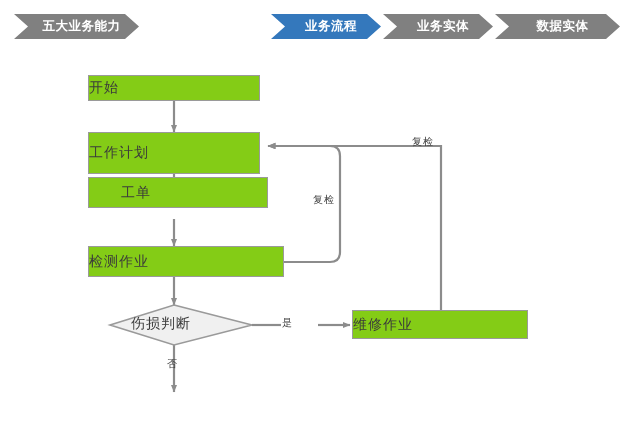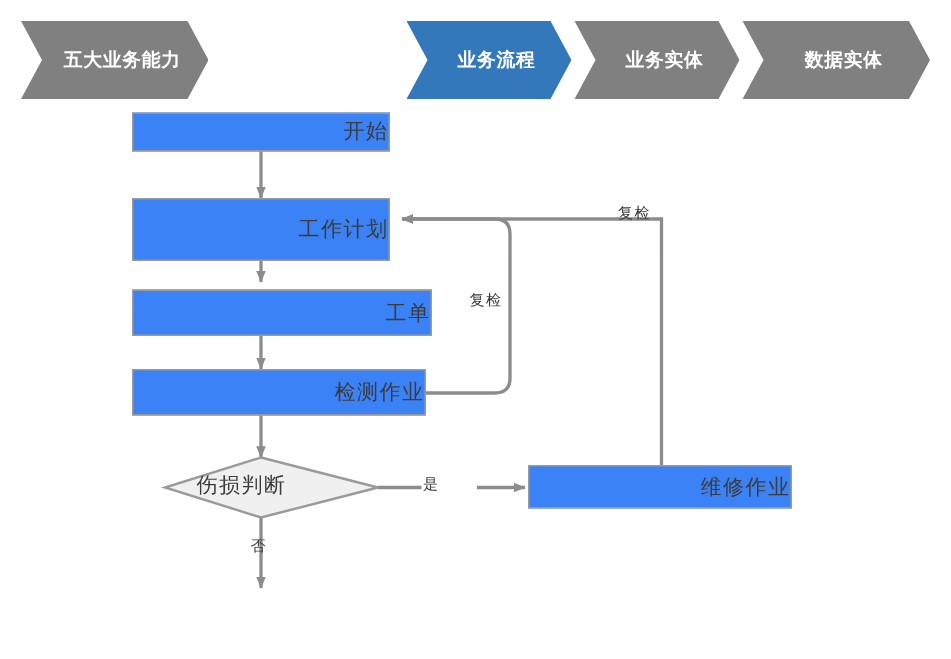--- a/index.html
+++ b/index.html
@@ -20,21 +20,21 @@
   #breadcrumb {
     position: absolute;
     left: 0;
     top: 14px;
     width: 634px;
     height: 36px;
   }
   .crumb {
     position: absolute;
     top: 0;
-    height: 52px;
+    height: 25px;
     display: flex;
     align-items: center;
     justify-content: center;
     box-sizing: border-box;
     font-size: 12.5px;
     font-weight: bold;
     letter-spacing: 0.5px;
     color: #ffffff;
     background: #808080;
     clip-path: polygon(0 0, calc(100% - 14px) 0, 100% 50%, calc(100% - 14px) 100%, 0 100%, 14px 50%);
@@ -57,25 +57,25 @@
   }
   #flow-svg {
     position: absolute;
     left: 0;
     top: 0;
   }
 
   .node {
     position: absolute;
     box-sizing: border-box;
-    background: #3b82f6;
+    background: #84cc16;
     border: 1px solid #9a9a9a;
     display: flex;
     align-items: center;
-    justify-content: flex-end;
+    justify-content: flex-start;
     font-size: 14px;
     color: #3b3b3b;
     letter-spacing: 1px;
   }
 
   .edge-label {
     position: absolute;
     font-size: 10px;
     color: #3b3b3b;
     letter-spacing: 1px;
@@ -141,21 +141,21 @@
   </svg>
 
   <div class="node" style="left:88px;top:23px;width:172px;height:26px;">
     <span>开始</span>
   </div>
 
   <div class="node" style="left:88px;top:80px;width:172px;height:42px;">
     <span>工作计划</span>
   </div>
 
-  <div class="node" style="left:88px;top:141px;width:200px;height:31px;">
+  <div class="node" style="left:88px;top:125px;width:180px;height:31px;padding-left:32px;">
     <span>工单</span>
   </div>
 
   <div class="node" style="left:88px;top:194px;width:196px;height:31px;">
     <span>检测作业</span>
   </div>
 
   <div class="diamond-label" style="left:131px;top:263px;">
     <span>伤损判断</span>
   </div>

